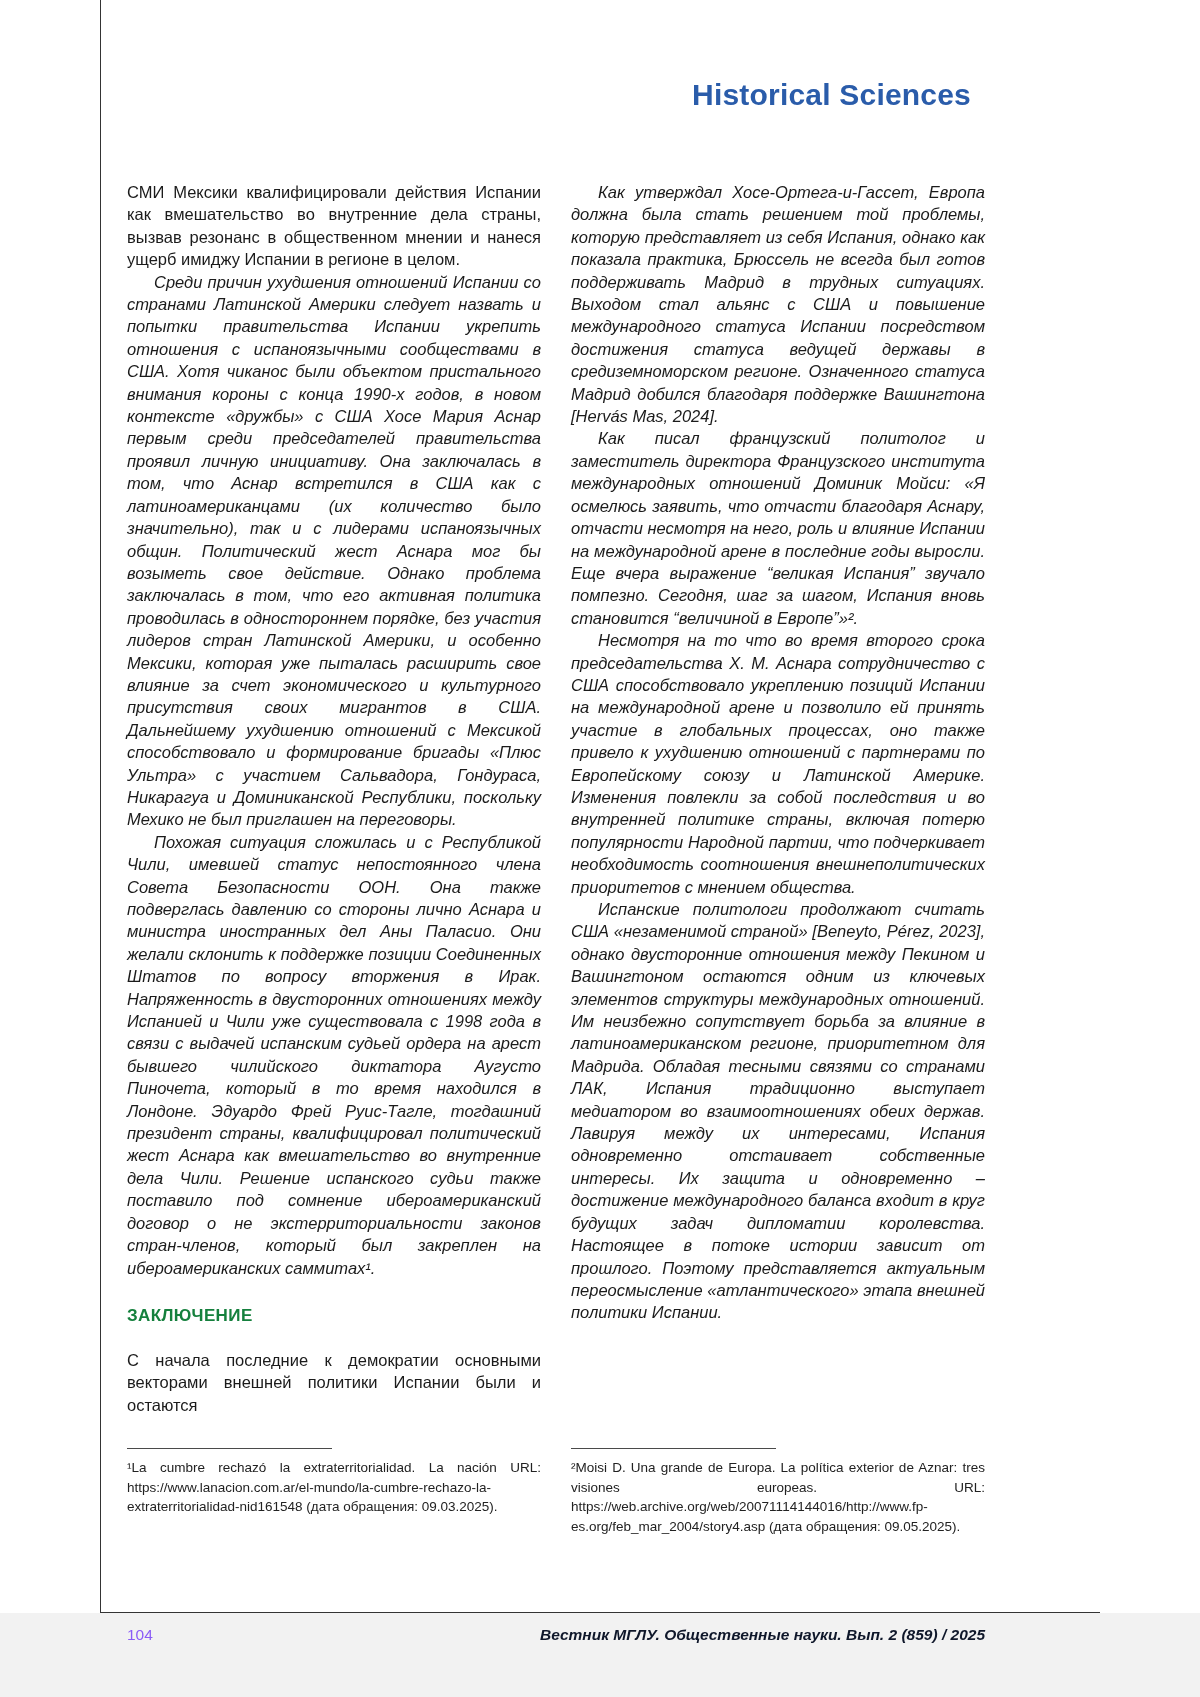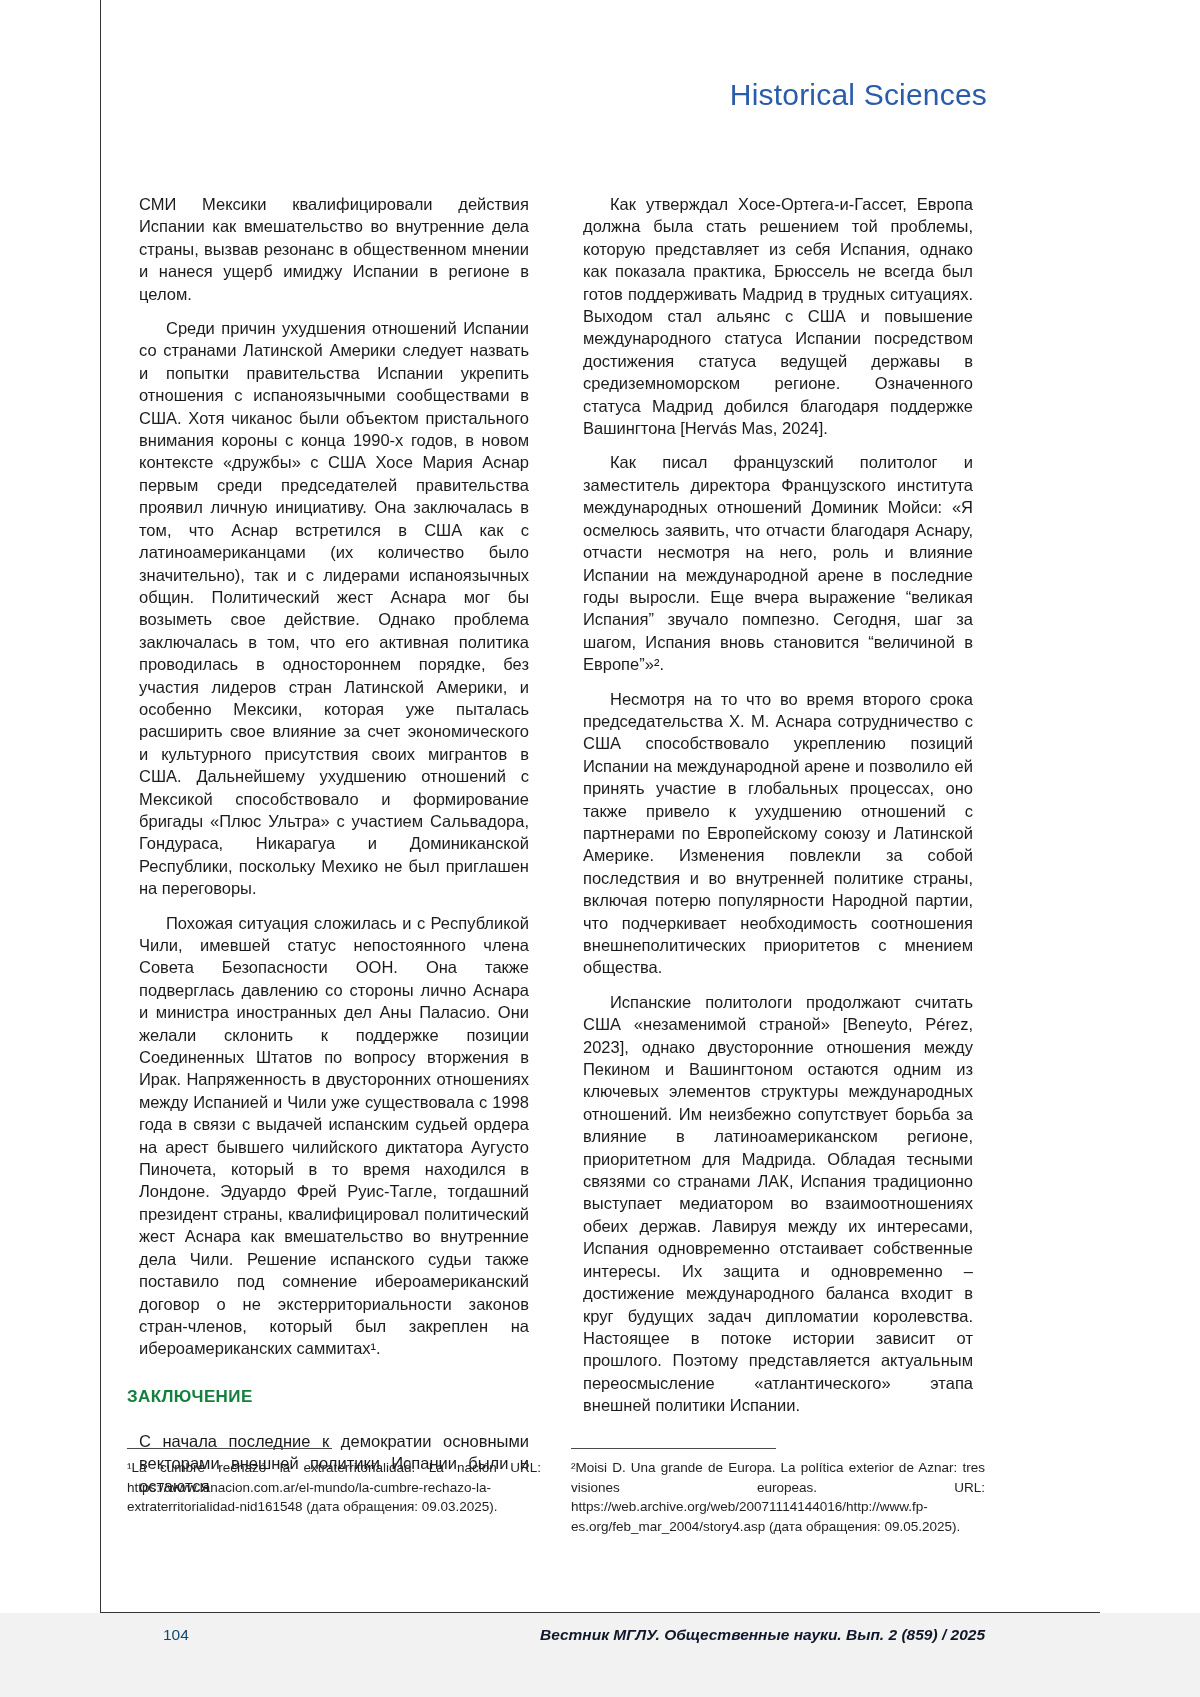--- a/index.html
+++ b/index.html
@@ -20,50 +20,51 @@
     position: absolute;
     left: 100px;
     top: 0;
     width: 1px;
     height: 1697px;
     background: #343434;
   }
   .running-head {
     position: absolute;
     top: 78px;
-    left: 129px;
+    left: 113px;
     width: 858px;
     text-align: right;
     font-size: 30px;
-    font-weight: 400;
+    font-weight: 700;
     color: #2a5caa;
     letter-spacing: 0.2px;
   }
   .columns {
     position: absolute;
     left: 127px;
     top: 181px;
     width: 858px;
     display: flex;
     gap: 30px;
   }
   .col {
     flex: 0 0 414px;
     width: 414px;
   }
   .col p {
-    margin: 12px;
+    margin: 0;
     font-size: 16.5px;
     line-height: 22.4px;
     text-align: justify;
     hyphens: auto;
     -webkit-hyphens: auto;
   }
   .col p.indent {
     text-indent: 27px;
+    font-style: italic;
   }
   .conclusion-heading {
     margin: 27px 0 23px 0;
     font-size: 17px;
     font-weight: bold;
     color: #15803d;
     letter-spacing: 0.4px;
   }
   .footnotes {
     position: absolute;
@@ -110,22 +111,21 @@
     position: absolute;
     left: 127px;
     top: 1626px;
     width: 858px;
     display: flex;
     justify-content: space-between;
     align-items: baseline;
   }
   .page-number {
     font-size: 15.5px;
-    color: #0c4a6e;
-    margin-left: 36px;
+    color: #8b5cf6;
   }
   .journal-line {
     font-size: 15.5px;
     font-style: italic;
     font-weight: bold;
     color: #0f172a;
   }
 </style>
 </head>
 <body>

